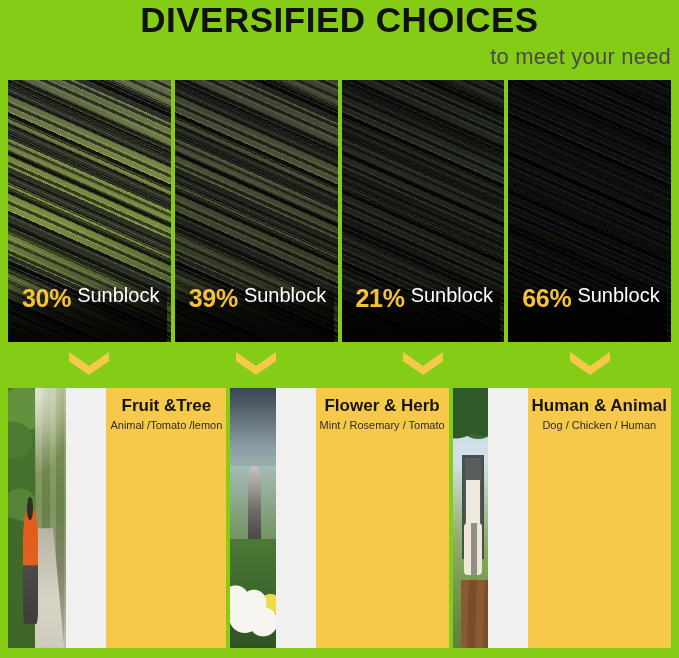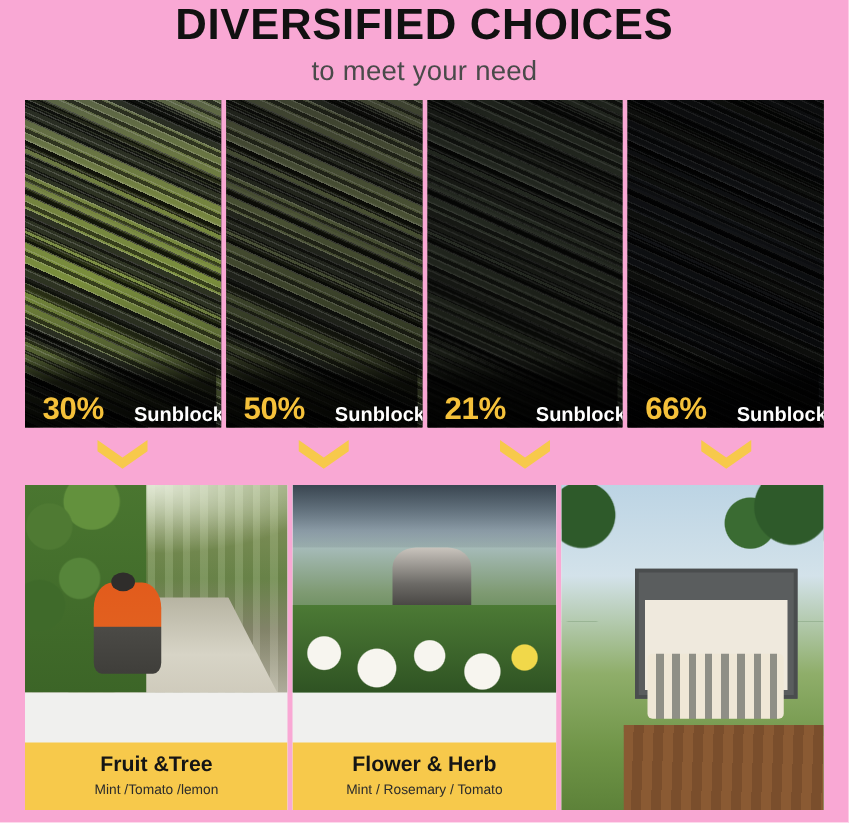--- a/index.html
+++ b/index.html
@@ -7,38 +7,39 @@
     width: 679px;
     height: 658px;
     background: #ffffff;
     font-family: "Liberation Sans", sans-serif;
     overflow: hidden;
   }
   .page {
     width: 679px;
     height: 658px;
     position: relative;
-    background: #f9a8d4;
-    padding: 0 20px;
+    background: #84cc16;
+    padding: 0 8px;
   }
 
   
   .header { text-align: center; padding-top: 2px; }
   .title {
     font-size: 35px;
     font-weight: bold;
     letter-spacing: 0.5px;
     color: #111;
     line-height: 1.05;
   }
   .subtitle {
     font-size: 22px;
     color: #4a4a4a;
     margin-top: 5px;
     letter-spacing: 0.2px;
+    text-align: right;
   }
 
   
   .shade-row {
     display: flex;
     gap: 4px;
     margin-top: 10px;
     height: 262px;
   }
   .shade-card {
@@ -80,35 +81,35 @@
   .veil-30 { background: rgba(0,0,0,0.18); }
   .veil-50 { background: rgba(0,0,0,0.34); }
   .veil-70 { background: rgba(0,0,0,0.50); }
   .veil-90 { background: rgba(0,0,0,0.66); }
 
   .shade-label {
     position: absolute;
     left: 0; right: 4px; bottom: 0;
     height: 58px;
     display: flex;
-    align-items: flex-end;
-    gap: 24px;
+    align-items: flex-start;
+    gap: 6px;
     padding-left: 14px;
     background: linear-gradient(180deg, rgba(0,0,0,0.0) 0%, rgba(0,0,0,0.72) 38%, rgba(0,0,0,0.88) 100%);
   }
   .pct {
     color: #f5c13a;
     font-size: 25px;
     font-weight: bold;
     letter-spacing: -0.3px;
   }
   .sunblock {
     color: #ffffff;
-    font-size: 16px;
-    font-weight: bold;
+    font-size: 20px;
+    font-weight: normal;
   }
 
   
   .arrow-row {
     display: flex;
     gap: 4px;
     height: 46px;
     align-items: center;
   }
   .arrow-cell {
@@ -125,21 +126,21 @@
 
   
   .use-row {
     display: flex;
     gap: 4px;
     height: 260px;
   }
   .use-card {
     flex: 1 1 0;
     display: flex;
-    flex-direction: column;
+    flex-direction: row;
     overflow: hidden;
     background: #f0f0ee;
     gap: 40px;
   }
   .photo {
     position: relative;
     flex: 1 1 auto;
     overflow: hidden;
   }
   .photo .ov { position: absolute; inset: 0; }
@@ -309,21 +310,21 @@
       </div>
     </div>
 
     <div class="shade-card">
       <div class="mesh mesh-base scene-50"></div>
       <div class="mesh mesh-bars"></div>
       <div class="mesh mesh-strap"></div>
       <div class="mesh mesh-weave"></div>
       <div class="mesh veil-50"></div>
       <div class="shade-label">
-        <span class="pct">50%</span>
+        <span class="pct">39%</span>
         <span class="sunblock">Sunblock</span>
       </div>
     </div>
 
     <div class="shade-card">
       <div class="mesh mesh-base scene-70"></div>
       <div class="mesh mesh-bars"></div>
       <div class="mesh mesh-strap"></div>
       <div class="mesh mesh-weave"></div>
       <div class="mesh veil-70"></div>
@@ -375,21 +376,21 @@
     <div class="use-card">
       <div class="photo p1-bg">
         <div class="ov p1-arch"></div>
         <div class="p1-path"></div>
         <div class="ov p1-leaves"></div>
         <div class="p1-person"></div>
         <div class="p1-head"></div>
       </div>
       <div class="use-label">
         <div class="use-title">Fruit &amp;Tree</div>
-        <div class="use-sub">Mint /Tomato /lemon</div>
+        <div class="use-sub">Animal /Tomato /lemon</div>
       </div>
     </div>
 
 
     <div class="use-card">
       <div class="photo p3-bg">
         <div class="p3-shade"></div>
         <div class="p3-person"></div>
         <div class="p3-flowers"></div>
       </div>
@@ -399,17 +400,21 @@
       </div>
     </div>
 
     <div class="use-card">
       <div class="photo p4-bg">
         <div class="ov p4-palms"></div>
         <div class="p4-pergola"></div>
         <div class="p4-sofa"></div>
         <div class="p4-deck"></div>
       </div>
+      <div class="use-label">
+        <div class="use-title">Human &amp; Animal</div>
+        <div class="use-sub">Dog / Chicken / Human</div>
+      </div>
     </div>
 
   </div>
 
 </div>
 
 </body></html>

